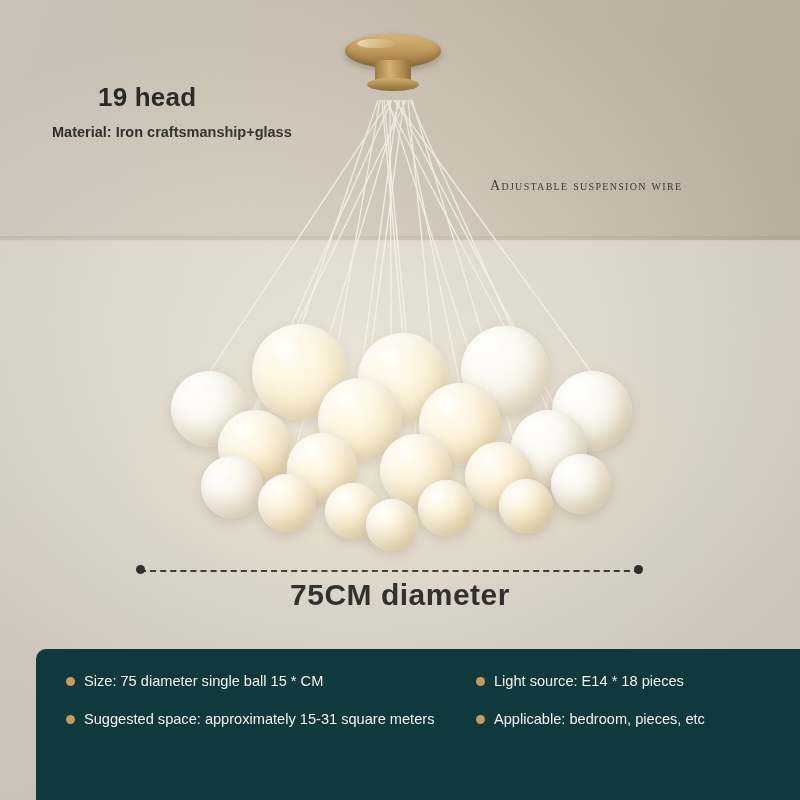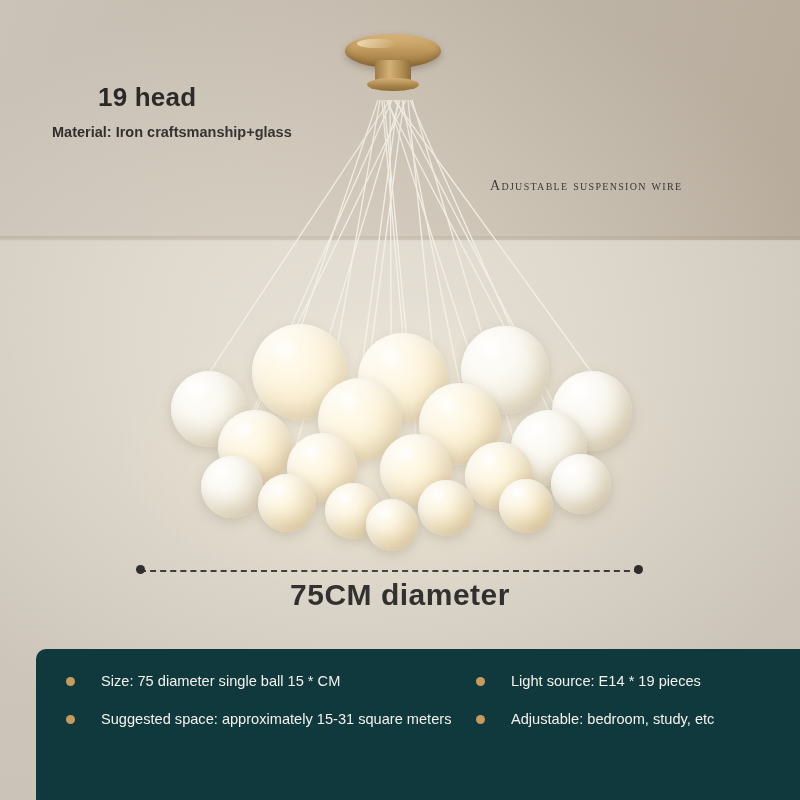--- a/index.html
+++ b/index.html
@@ -169,21 +169,21 @@
     position: absolute;
     left: 30px; top: 24px;
     width: 700px;
     display: grid;
     grid-template-columns: 410px 290px;
     grid-row-gap: 22px;
   }
   .spec-item {
     display: flex;
     align-items: center;
-    gap: 26px;
+    gap: 9px;
     color: #f4f1ea;
     font-size: 14.6px;
   }
   .bullet {
     flex: 0 0 auto;
     width: 9px; height: 9px;
     border-radius: 50%;
     background: #c89a5c;
   }
 </style>
@@ -261,26 +261,26 @@
   <div class="bg-vignette"></div>
 
   <div class="spec-panel">
     <div class="spec-grid">
       <div class="spec-item">
         <span class="bullet"></span>
         <span>Size: 75 diameter single ball 15 * CM</span>
       </div>
       <div class="spec-item">
         <span class="bullet"></span>
-        <span>Light source: E14 * 19 pieces</span>
+        <span>Light source: E14 * 18 pieces</span>
       </div>
       <div class="spec-item">
         <span class="bullet"></span>
         <span>Suggested space: approximately 15-31 square meters</span>
       </div>
       <div class="spec-item">
         <span class="bullet"></span>
-        <span>Adjustable: bedroom, study, etc</span>
+        <span>Applicable: bedroom, pieces, etc</span>
       </div>
     </div>
   </div>
 
 </div>
 
 </body></html>

